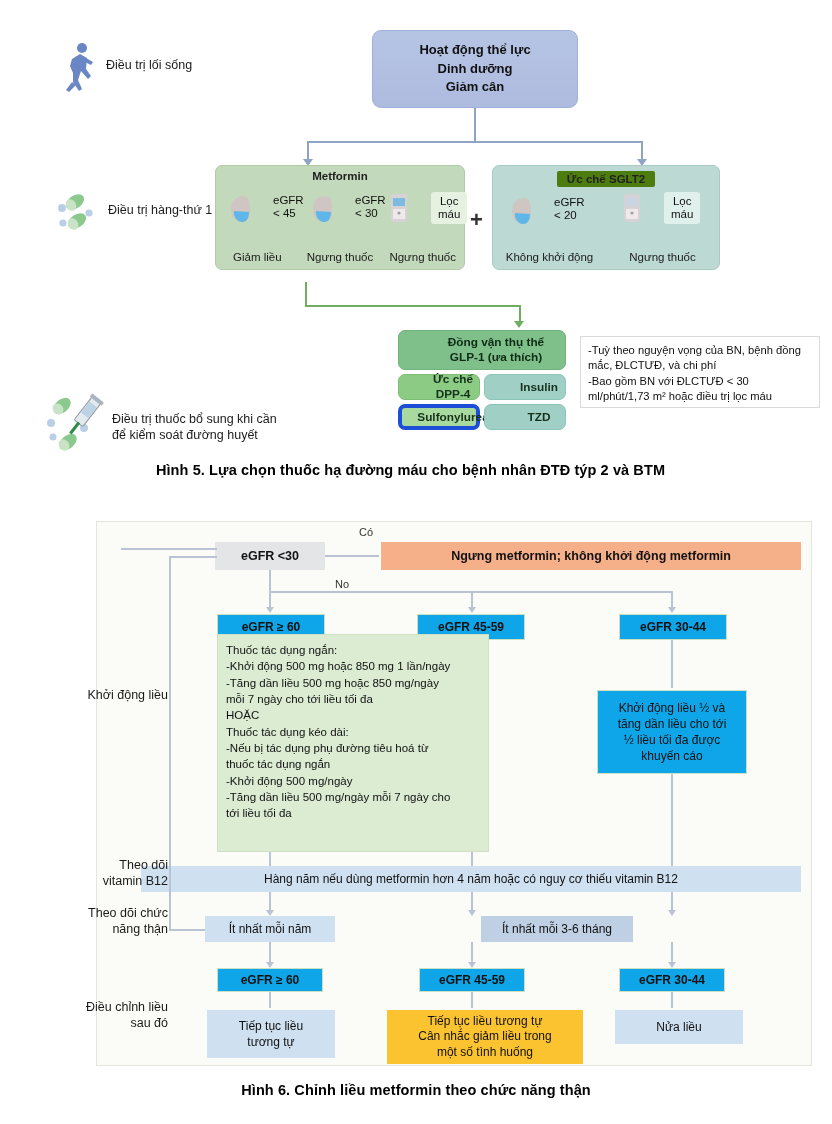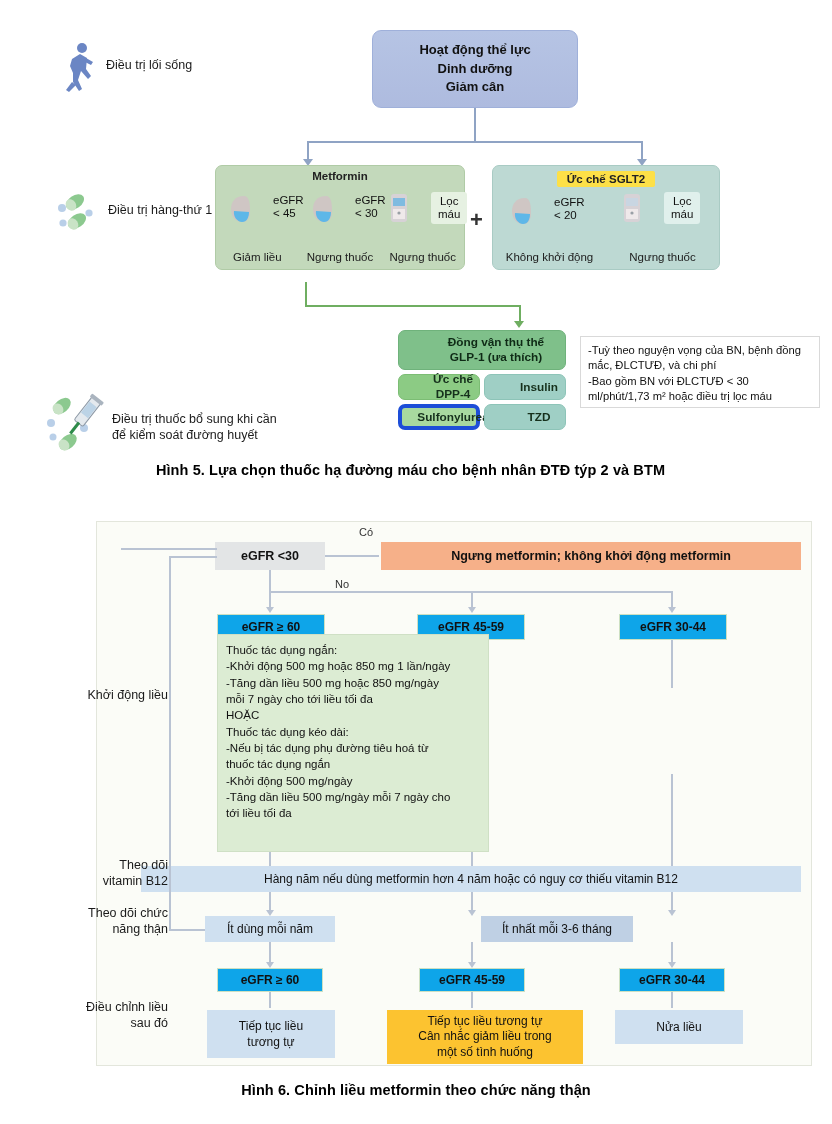--- a/index.html
+++ b/index.html
@@ -58,21 +58,21 @@
     border-radius: 7px;
   }
   .panel-title {
     text-align:center;
     font-size: 11.5px;
     font-weight: bold;
     color:#222;
     padding-top:4px;
   }
   .panel-title.chip {
-    background:#fde047;
+    background:#4d7c0f;
     display:inline-block;
     padding: 2px 10px;
     border-radius:2px;
   }
   .sub-strip {
     position:absolute; left:0; right:0; bottom:0;
     height: 24px;
     display:flex;
     align-items:center;
     font-size: 11.5px;
@@ -415,35 +415,39 @@
 -Tăng dần liều 500 mg hoặc 850 mg/ngày
 mỗi 7 ngày cho tới liều tối đa
 HOẶC
 Thuốc tác dụng kéo dài:
 -Nếu bị tác dụng phụ đường tiêu hoá từ
 thuốc tác dụng ngắn
 -Khởi động 500 mg/ngày
 -Tăng dần liều 500 mg/ngày mỗi 7 ngày cho
 tới liều tối đa</div>
 
+  <div class="abs f6-green" style="left:500px; top:168px; width:150px; height:84px; white-space:pre-line; line-height:1.35;">Khởi động liều ½ và
+tăng dần liều cho tới
+½ liều tối đa được
+khuyến cáo</div>
 
   <div class="l" style="left:172px; top:330px; width:1.5px; height:14px;"></div>
   <div class="l" style="left:374px; top:330px; width:1.5px; height:14px;"></div>
   <div class="l" style="left:574px; top:252px; width:1.5px; height:92px;"></div>
 
   <div class="abs f6-blue" style="left:44px; top:344px; width:660px; height:26px;">Hàng năm nếu dùng metformin hơn 4 năm hoặc có nguy cơ thiếu vitamin B12</div>
 
   <div class="l" style="left:172px; top:370px; width:1.5px; height:20px;"></div>
   <div class="l" style="left:374px; top:370px; width:1.5px; height:20px;"></div>
   <div class="l" style="left:574px; top:370px; width:1.5px; height:20px;"></div>
   <div class="tick" style="left:169px; top:388px;"></div>
   <div class="tick" style="left:371px; top:388px;"></div>
   <div class="tick" style="left:571px; top:388px;"></div>
 
-  <div class="abs f6-blue" style="left:108px; top:394px; width:130px; height:26px;">Ít dùng mỗi năm</div>
+  <div class="abs f6-blue" style="left:108px; top:394px; width:130px; height:26px;">Ít nhất mỗi năm</div>
   <div class="abs f6-blue f6-blue2" style="left:384px; top:394px; width:152px; height:26px;">Ít nhất mỗi 3-6 tháng</div>
 
   <div class="l" style="left:72px; top:407px; width:36px; height:1.5px;"></div>
   <div class="l" style="left:72px; top:34px; width:1.5px; height:374px;"></div>
   <div class="l" style="left:72px; top:34px; width:48px; height:1.5px;"></div>
   <div class="l" style="left:24px; top:26px; width:96px; height:1.5px;"></div>
 
   <div class="l" style="left:172px; top:420px; width:1.5px; height:22px;"></div>
   <div class="l" style="left:374px; top:420px; width:1.5px; height:22px;"></div>
   <div class="l" style="left:574px; top:420px; width:1.5px; height:22px;"></div>

